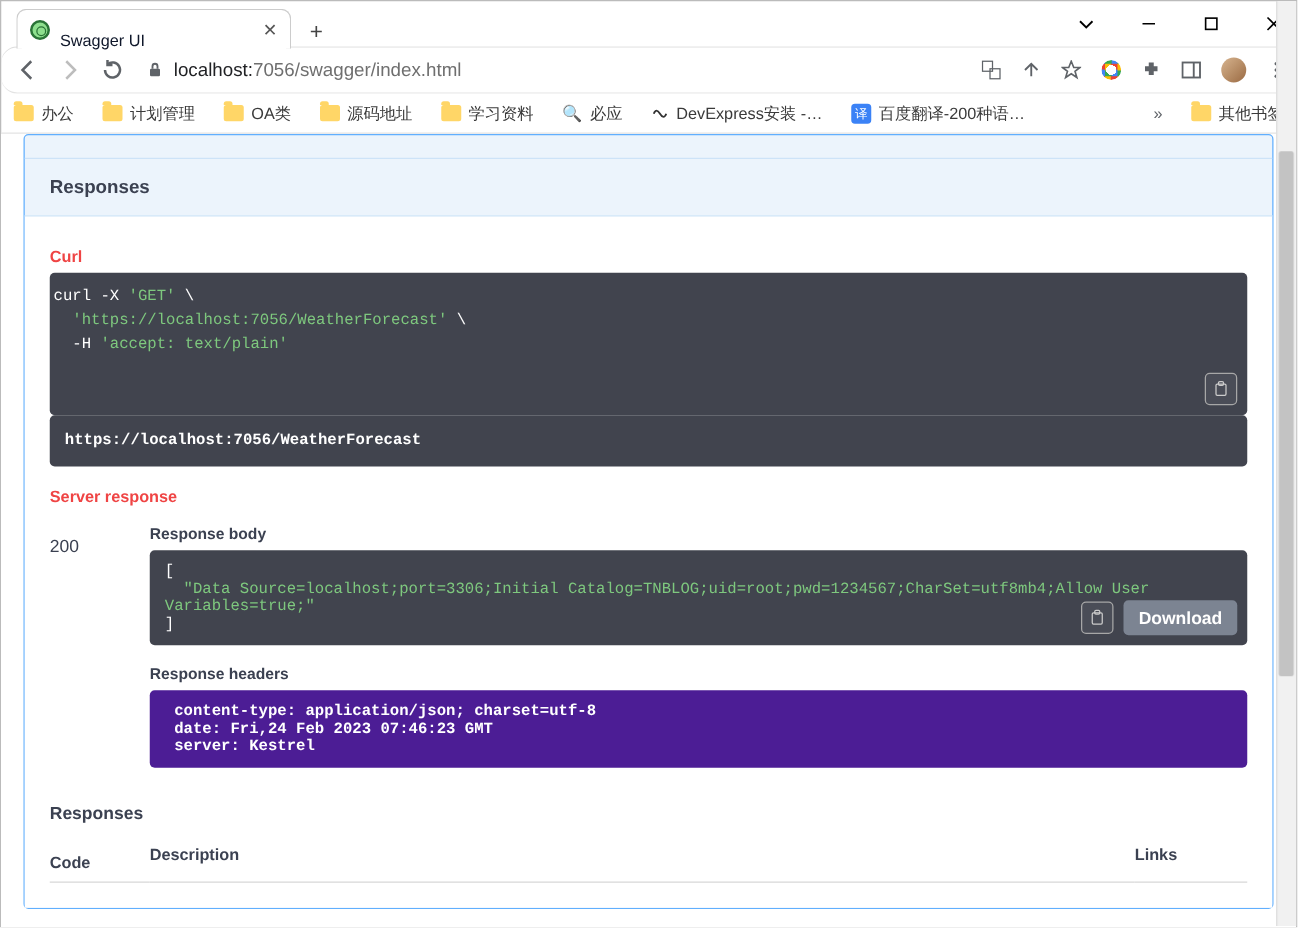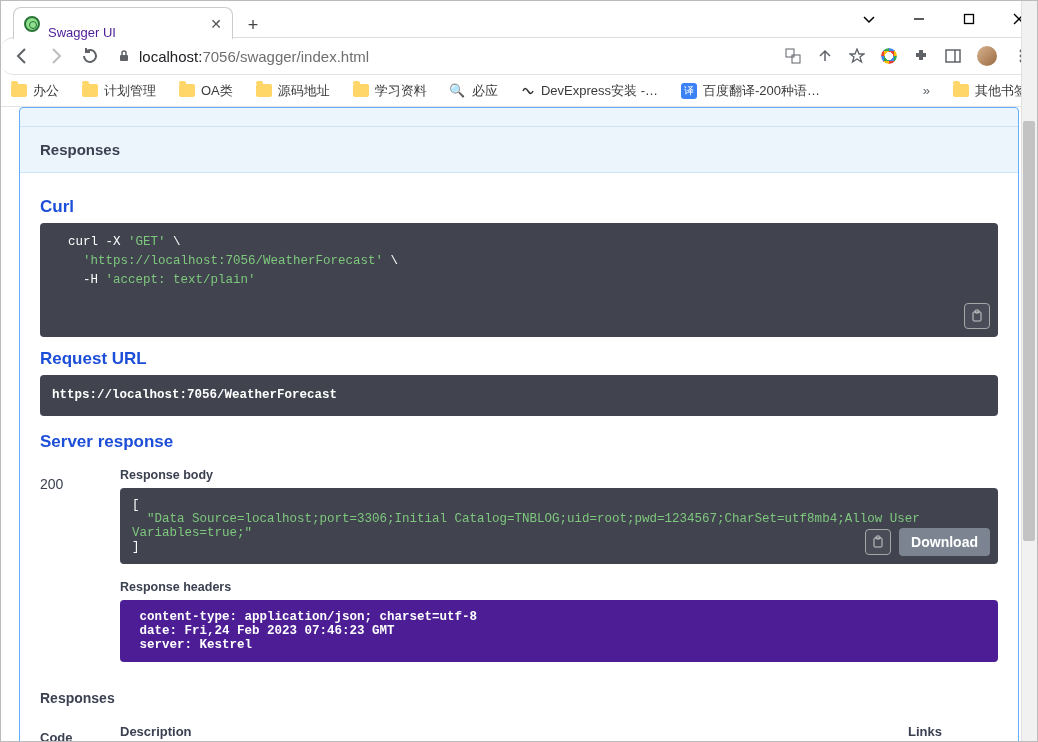--- a/index.html
+++ b/index.html
@@ -4,21 +4,21 @@
 <style>
   * { box-sizing: border-box; }
   html, body { margin:0; padding:0; font-family: "Segoe UI", Arial, sans-serif; font-size:14px; background:#fff; }
   .window { width:1038px; height:742px; border:1px solid #bbb; position:relative; overflow:hidden; display:flex; flex-direction:column; }
   
   .win-caption { height:36px; display:flex; justify-content:flex-end; align-items:center; padding-right:4px; gap:22px; color:#333; }
   .cap-btn { width:28px; height:28px; display:flex; align-items:center; justify-content:center; }
   .cap-btn svg { stroke:#000; }
   .tab-row { position:absolute; left:12px; top:4px; display:flex; align-items:flex-end; height:34px; }
   .tab { background:#fff; border:1px solid #ccc; border-bottom:none; border-radius:8px 8px 0 0; height:32px; display:flex; align-items:center; gap:8px; padding:0 10px; width:220px; }
-  .tab .title { flex:1; white-space:nowrap; overflow:hidden; text-overflow:ellipsis; font-size:13px; color:#4c1d95;margin-top:17px; }
+  .tab .title { flex:1; white-space:nowrap; overflow:hidden; text-overflow:ellipsis; font-size:13px; color:#0f172a;margin-top:17px; }
   .tab-close { color:#555; font-size:14px; }
   .new-tab { width:28px; height:28px; display:flex; align-items:center; justify-content:center; color:#444; font-size:18px; margin-left:6px; }
   .favicon { width:16px; height:16px; border-radius:50%; background:#8ee08e; border:2px solid #2a7437; display:inline-block; position:relative; }
   .favicon::after { content:""; position:absolute; left:3px; top:3px; width:6px; height:6px; border-radius:50%; border:1px solid #2a7437; }
   
   .addr-row { height:38px; border-top:1px solid #ddd; border-bottom:1px solid #e3e3e3; display:flex; align-items:center; padding:0 8px; gap:8px;border-radius:13px; }
   .nav-btn { width:26px; height:26px; display:flex; align-items:center; justify-content:center; color:#5f6368; }
   .url-box { flex:1; display:flex; align-items:center; gap:8px; padding:4px 6px; border-radius:14px; }
   .url-text { font-size:15px; color:#6f6f6f; }
   .url-text .host { color:#202124; }
@@ -38,22 +38,22 @@
   .bm .trans { width:16px;height:16px;background:#3b82f6;color:#fff;font-size:10px;border-radius:3px;display:inline-flex;align-items:center;justify-content:center;}
   .bm-spacer { flex:1; }
   .chev { color:#5f6368; }
   
   .viewport { flex:1; overflow:auto; background:#fff; position:relative; }
   .page { padding: 0 18px 18px 18px; }
   .opblock { border:1px solid #61affe; border-radius:4px; background:#ecf4fc; margin-top:0; }
   .resp-header { padding:14px 20px; border-top:1px solid #cde3f8;}
   .resp-header h4 { margin:0; font-size:15px; font-weight:700; color:#3b4151; }
   .resp-body { background:#fff; padding:12px 20px 20px 20px; border-top:1px solid #cde3f8;}
-  .lbl { font-size:17px; font-weight:700; color:#1d4ed8; margin:12px 0 6px 0; }
-  .codeblock { background:#41444e; color:#fff; border-radius:4px; padding:10px 28px; font-family: Consolas, "Courier New", monospace; font-size:12.5px; line-height:1.5; position:relative; white-space:pre; overflow-x:auto;}
+  .lbl { font-size:13px; font-weight:700; color:#ef4444; margin:12px 0 6px 0; }
+  .codeblock { background:#41444e; color:#fff; border-radius:4px; padding:10px 3px; font-family: Consolas, "Courier New", monospace; font-size:12.5px; line-height:1.5; position:relative; white-space:pre; overflow-x:auto;}
   .codeblock.tight { padding:11px 12px; font-weight:bold; }
   .curl .cmd { color:#fff; }
   .curl .str { color:#7ec87e; }
   .copy-btn { position:absolute; right:8px; bottom:8px; width:26px; height:26px; border:1px solid #a7a7a7; border-radius:4px; display:flex; align-items:center; justify-content:center; background:rgba(255,255,255,0.05); }
   .copy-btn svg { stroke:#ccc; fill:none; }
   .tbl { width:100%; border-collapse:collapse; margin-top:6px; }
   .tbl th { text-align:left; font-size:13px; color:#3b4151; font-weight:700; padding:6px 0 8px 0; }
   .tbl td { vertical-align:top; padding:10px 0; }
   .tbl .hr td, .tbl .hr th { border-bottom:1px solid #d7d7d7; }
   .code-cell { width:80px; font-size:14px; color:#3b4151; padding-top:18px !important;}
@@ -215,21 +215,20 @@
   <span class="str">'https://localhost:7056/WeatherForecast'</span><span class="cmd"> \</span>
 <span class="cmd">  -H </span><span class="str">'accept: text/plain'</span>
             <div class="copy-btn">
               <svg width="14" height="14" viewBox="0 0 14 14">
                   <rect x="3" y="3" width="8" height="9" rx="1"></rect>
                   <rect x="5" y="1" width="4" height="3" rx="1"></rect>
                 </svg>
             </div>
           </div>
 
-          <div class="lbl">Request URL</div>
           <div class="codeblock tight">https://localhost:7056/WeatherForecast</div>
 
           <div class="lbl" style="margin-top:16px;">Server response</div>
 
           <table class="tbl">
             <tbody>
             <tr>
               <td class="code-cell">200</td>
               <td>
                 <div class="sub-lbl">Response body</div>

